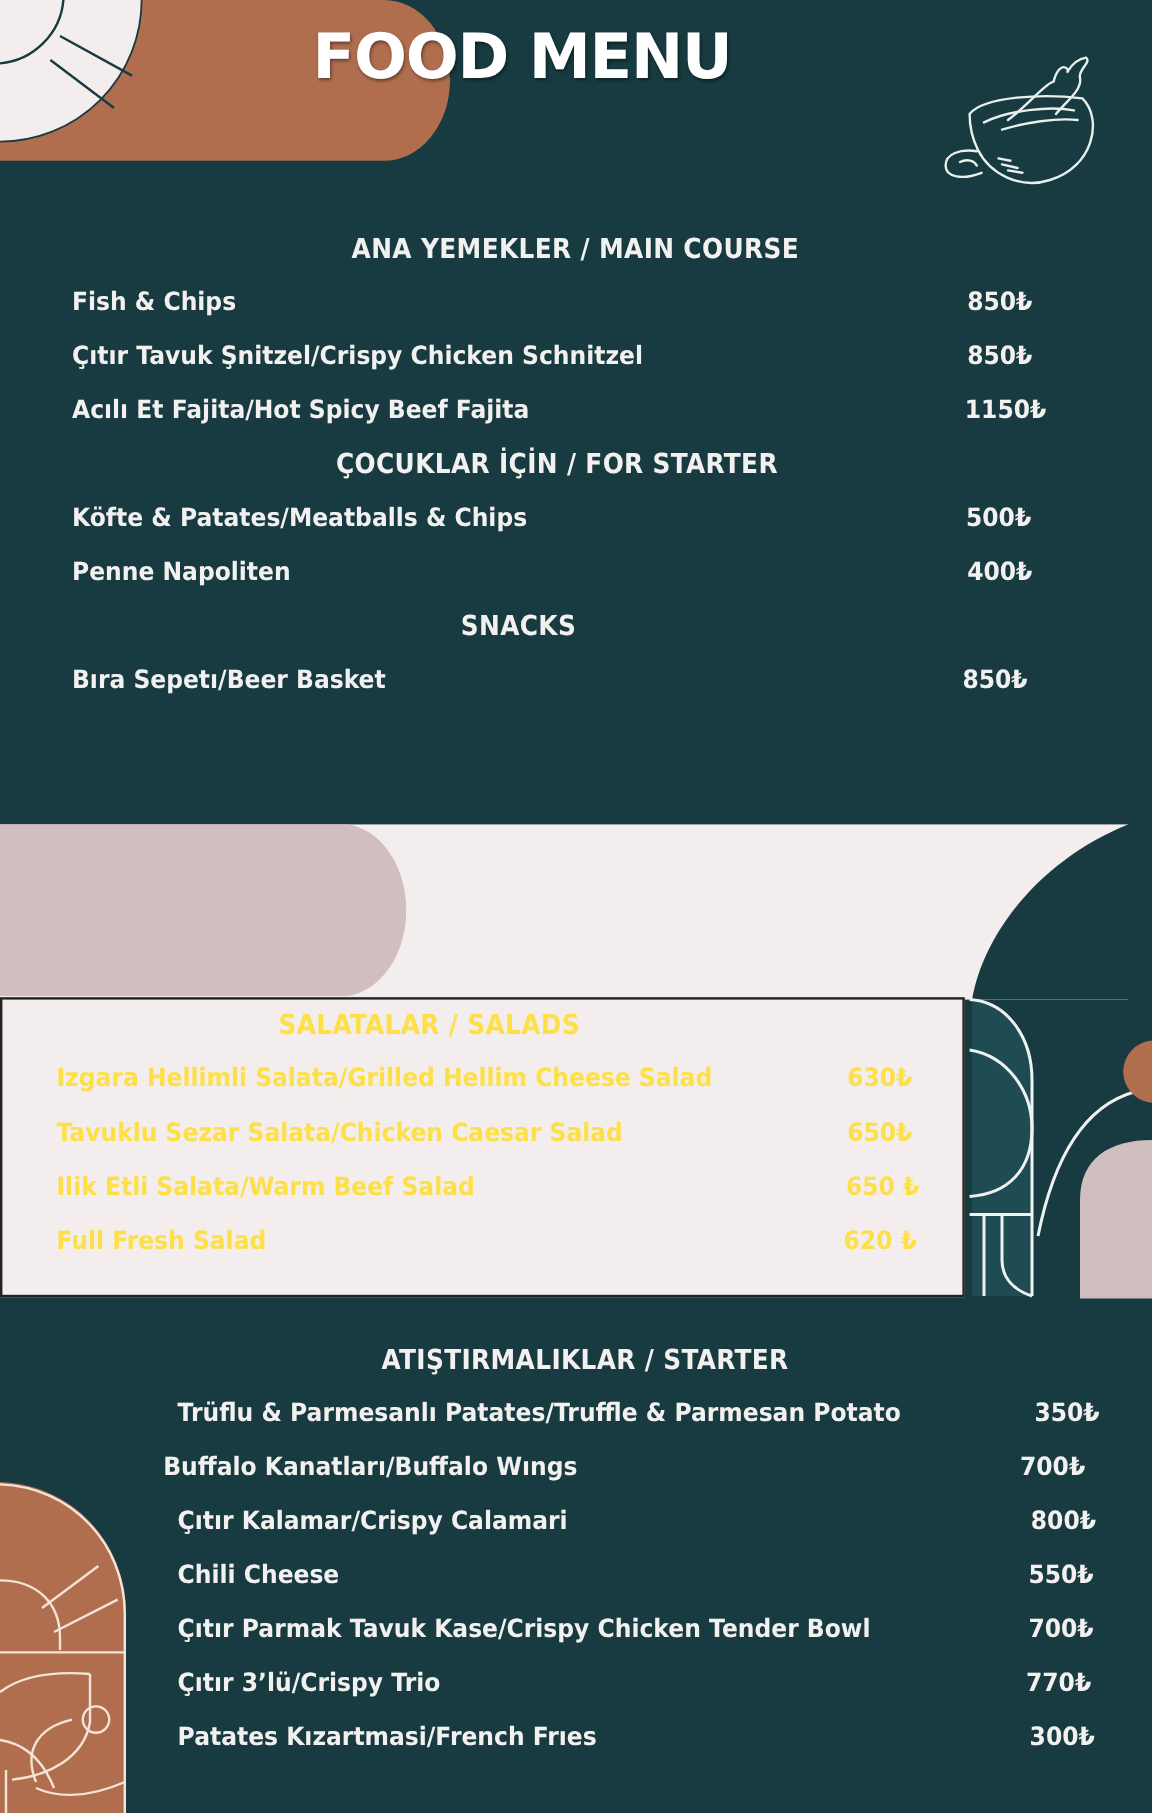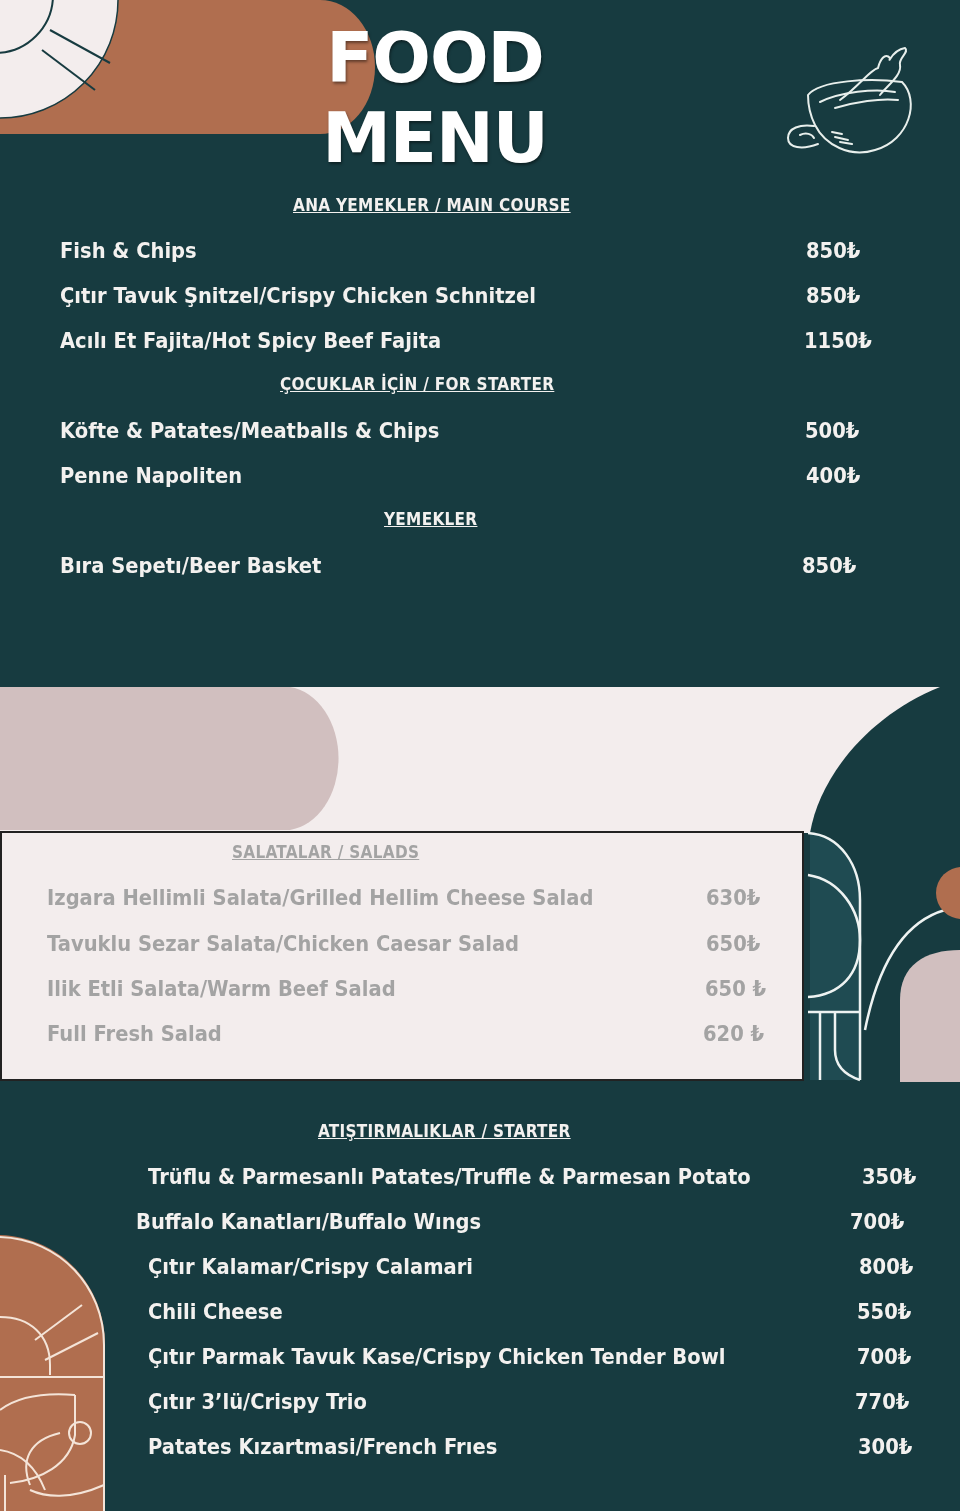--- a/index.html
+++ b/index.html
@@ -5,34 +5,33 @@
     html, body { margin: 0; padding: 0; }
     body {
       width: 960px; height: 1511px; position: relative; overflow: hidden;
       background: #173b40;
       font-family: "DejaVu Sans", sans-serif;
     }
     .deco { position: absolute; }
     .title {
       position: absolute; left: 240px; top: 18px; width: 390px;
       text-align: center; color: #ffffff; font-weight: bold;
-      font-size: 69px; letter-spacing: -1px;
+      font-size: 52px; letter-spacing: -1px;
       font-family: "DejaVu Sans", sans-serif;
       text-shadow: 1px 2px 3px rgba(0,0,0,0.45);
     }
     .sec-head {
-      position: absolute; font-weight: bold; font-size: 17px;
+      position: absolute; font-weight: bold; font-size: 23px;
       font-family: "DejaVu Sans Condensed", "DejaVu Sans", sans-serif;
       letter-spacing: 0.3px;
-      text-decoration: underline;
     }
     .row { position: absolute; font-weight: bold; font-size: 21px;
       font-family: "DejaVu Sans", sans-serif; white-space: nowrap; }
     .light { color: #f3f1ef; }
-    .dark { color: #a3a3a3; }
+    .dark { color: #fde047; }
     .name { position: absolute; left: 0; top: 0; transform: scaleX(0.93); transform-origin: left center; }
     .price { position: absolute; top: 0; transform: scaleX(0.93); transform-origin: left center; }
     .salad-box {
       position: absolute; left: 0; top: 831px; width: 804px; height: 250px;
       background: #f3eded; border: 2px solid #222; box-sizing: border-box;
     }
   </style>
 </head>
 <body>
 
@@ -80,21 +79,21 @@
 
 <div class="row light" style="left:60px;top:419px;width:840px;height:28px">
   <span class="name">Köfte &amp; Patates/Meatballs &amp; Chips</span>
   <span class="price" style="left:745px">500₺</span>
 </div>
 <div class="row light" style="left:60px;top:464px;width:840px;height:28px">
   <span class="name">Penne Napoliten</span>
   <span class="price" style="left:746px">400₺</span>
 </div>
 
-<div class="sec-head light" style="left:384px;top:509px">YEMEKLER</div>
+<div class="sec-head light" style="left:384px;top:509px">SNACKS</div>
 
 <div class="row light" style="left:60px;top:554px;width:840px;height:28px">
   <span class="name">Bıra Sepetı/Beer Basket</span>
   <span class="price" style="left:742px">850₺</span>
 </div>
 
 <svg class="deco" style="left:0;top:685px" width="960" height="400" viewBox="0 0 960 400">
 
   <rect x="0" y="2" width="940" height="146" fill="#f3eded"></rect>
 

